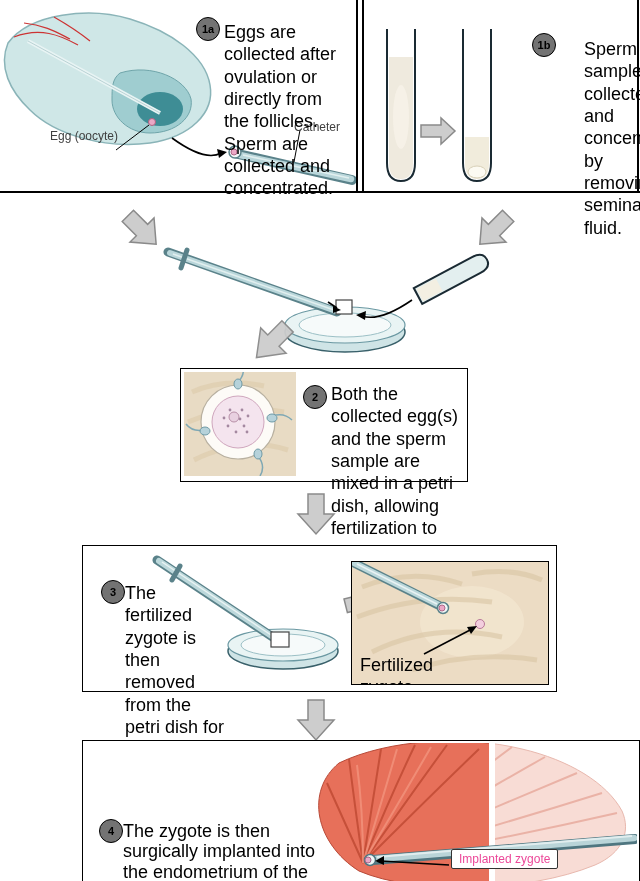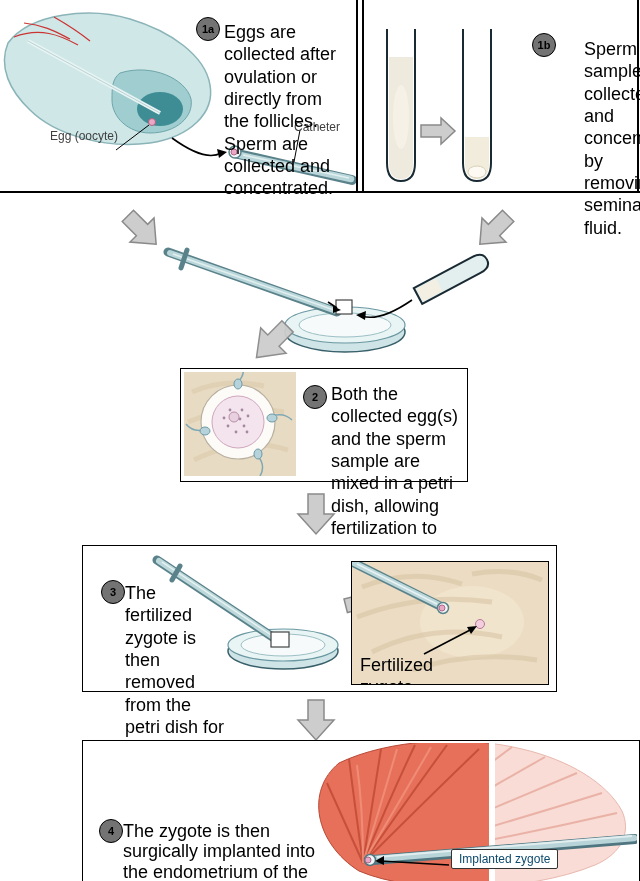--- a/index.html
+++ b/index.html
@@ -11,21 +11,21 @@
          font-size:11px;font-weight:bold;color:#000;background:#737373;}
   .cap{font-size:18px;line-height:1.24;color:#000;}
   .lbl{font-size:12px;color:#404040;white-space:nowrap;}
   .hline{background:#000;height:1.5px;}
   .vline{background:#000;width:1.5px;}
   .panel-box{border:1.3px solid #000;background:#fff;}
   .inset-box{border:1.5px solid #000;background:#ecdcc4;overflow:hidden;}
   .wm{font-size:17px;letter-spacing:2px;color:#fff;opacity:.9;white-space:nowrap;
       text-shadow:-1px 0 #222,1px 0 #222,0 -1px #222,0 1px #222;}
   .callout-label{background:#fff;border:1px solid #333;border-radius:2px;padding:2px 7px;
-      font-size:12px;color:#0c4a6e;white-space:nowrap;}
+      font-size:12px;color:#ec4899;white-space:nowrap;}
   svg{display:block;}
 </style>
 </head>
 <body>
 
 <div id="page">
 
   <svg class="abs" style="left:0;top:5px;" width="235" height="160" viewBox="0 0 235 160">
     <path d="M8,38 C30,8 90,2 130,14 C170,26 205,50 210,80 C215,108 190,132 150,138 C105,144 55,130 30,105 C10,86 -2,62 8,38 Z" fill="#cfe7e7" stroke="#8ab4b8" stroke-width="1.5"></path>
     <path d="M120,68 C152,58 186,74 191,94 C194,112 176,128 150,128 C128,128 112,112 112,95 C112,83 112,74 120,68 Z" fill="#9fcdd0" stroke="#6fa5aa" stroke-width="1"></path>

